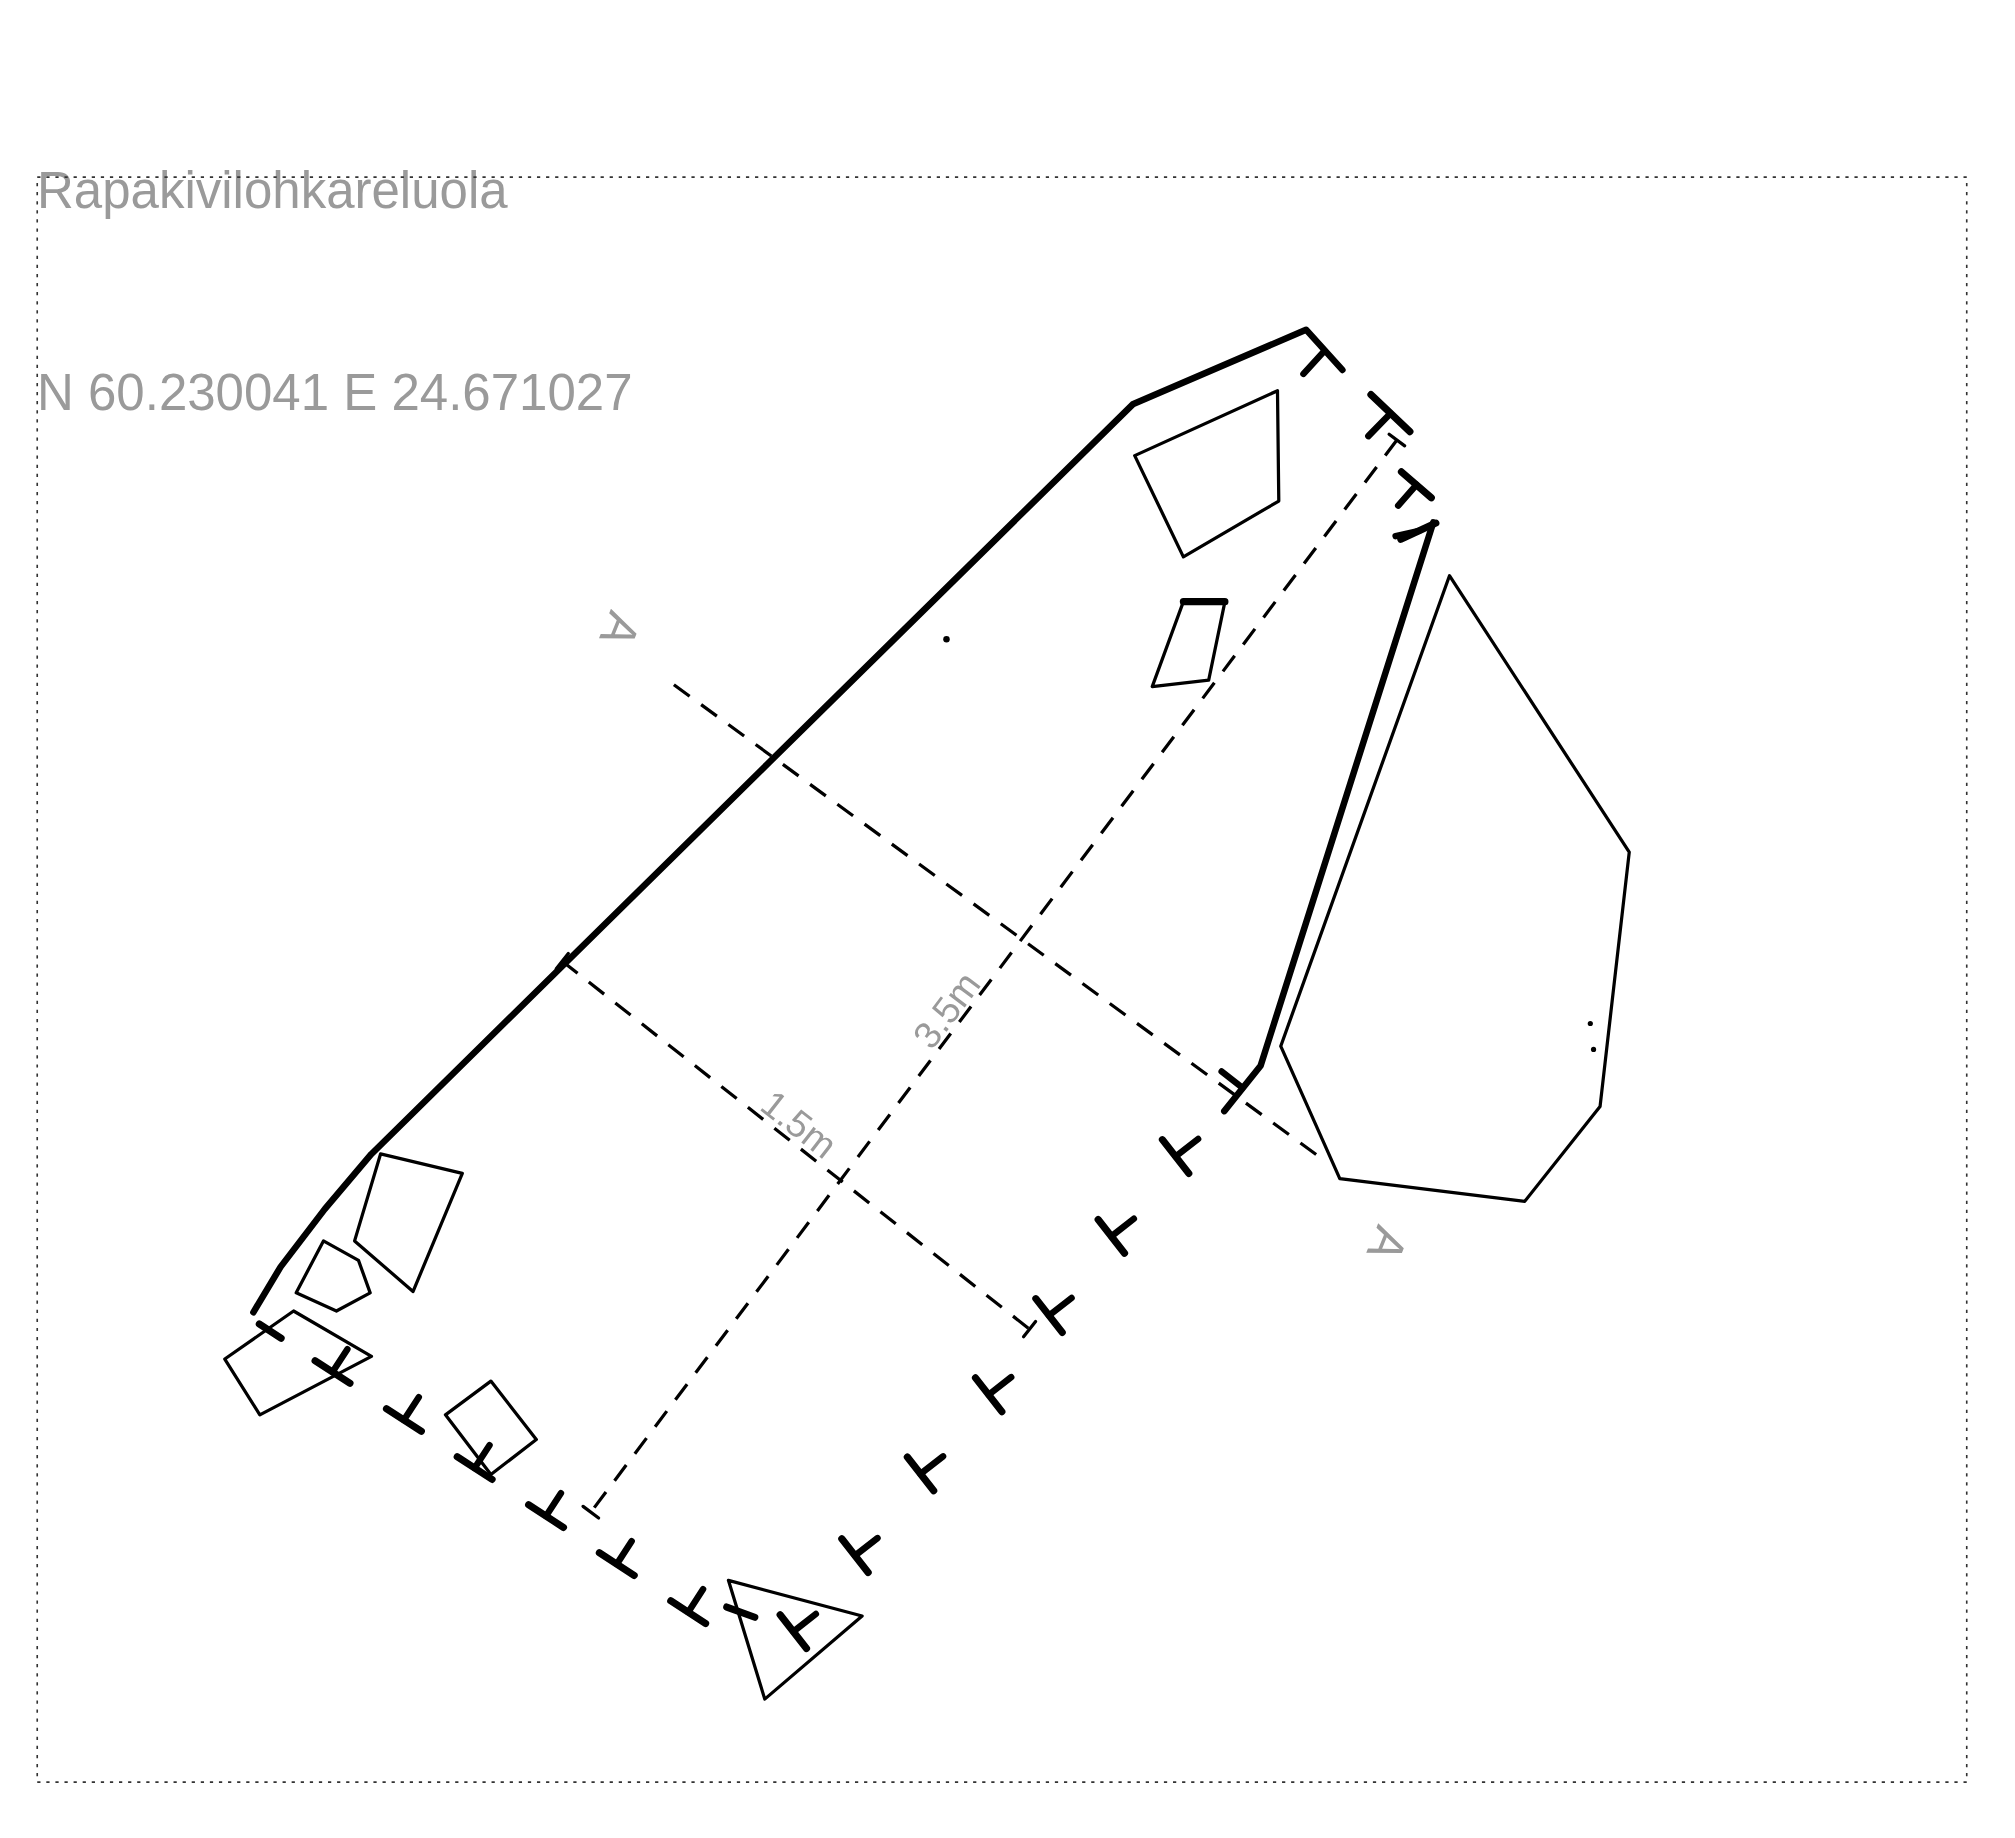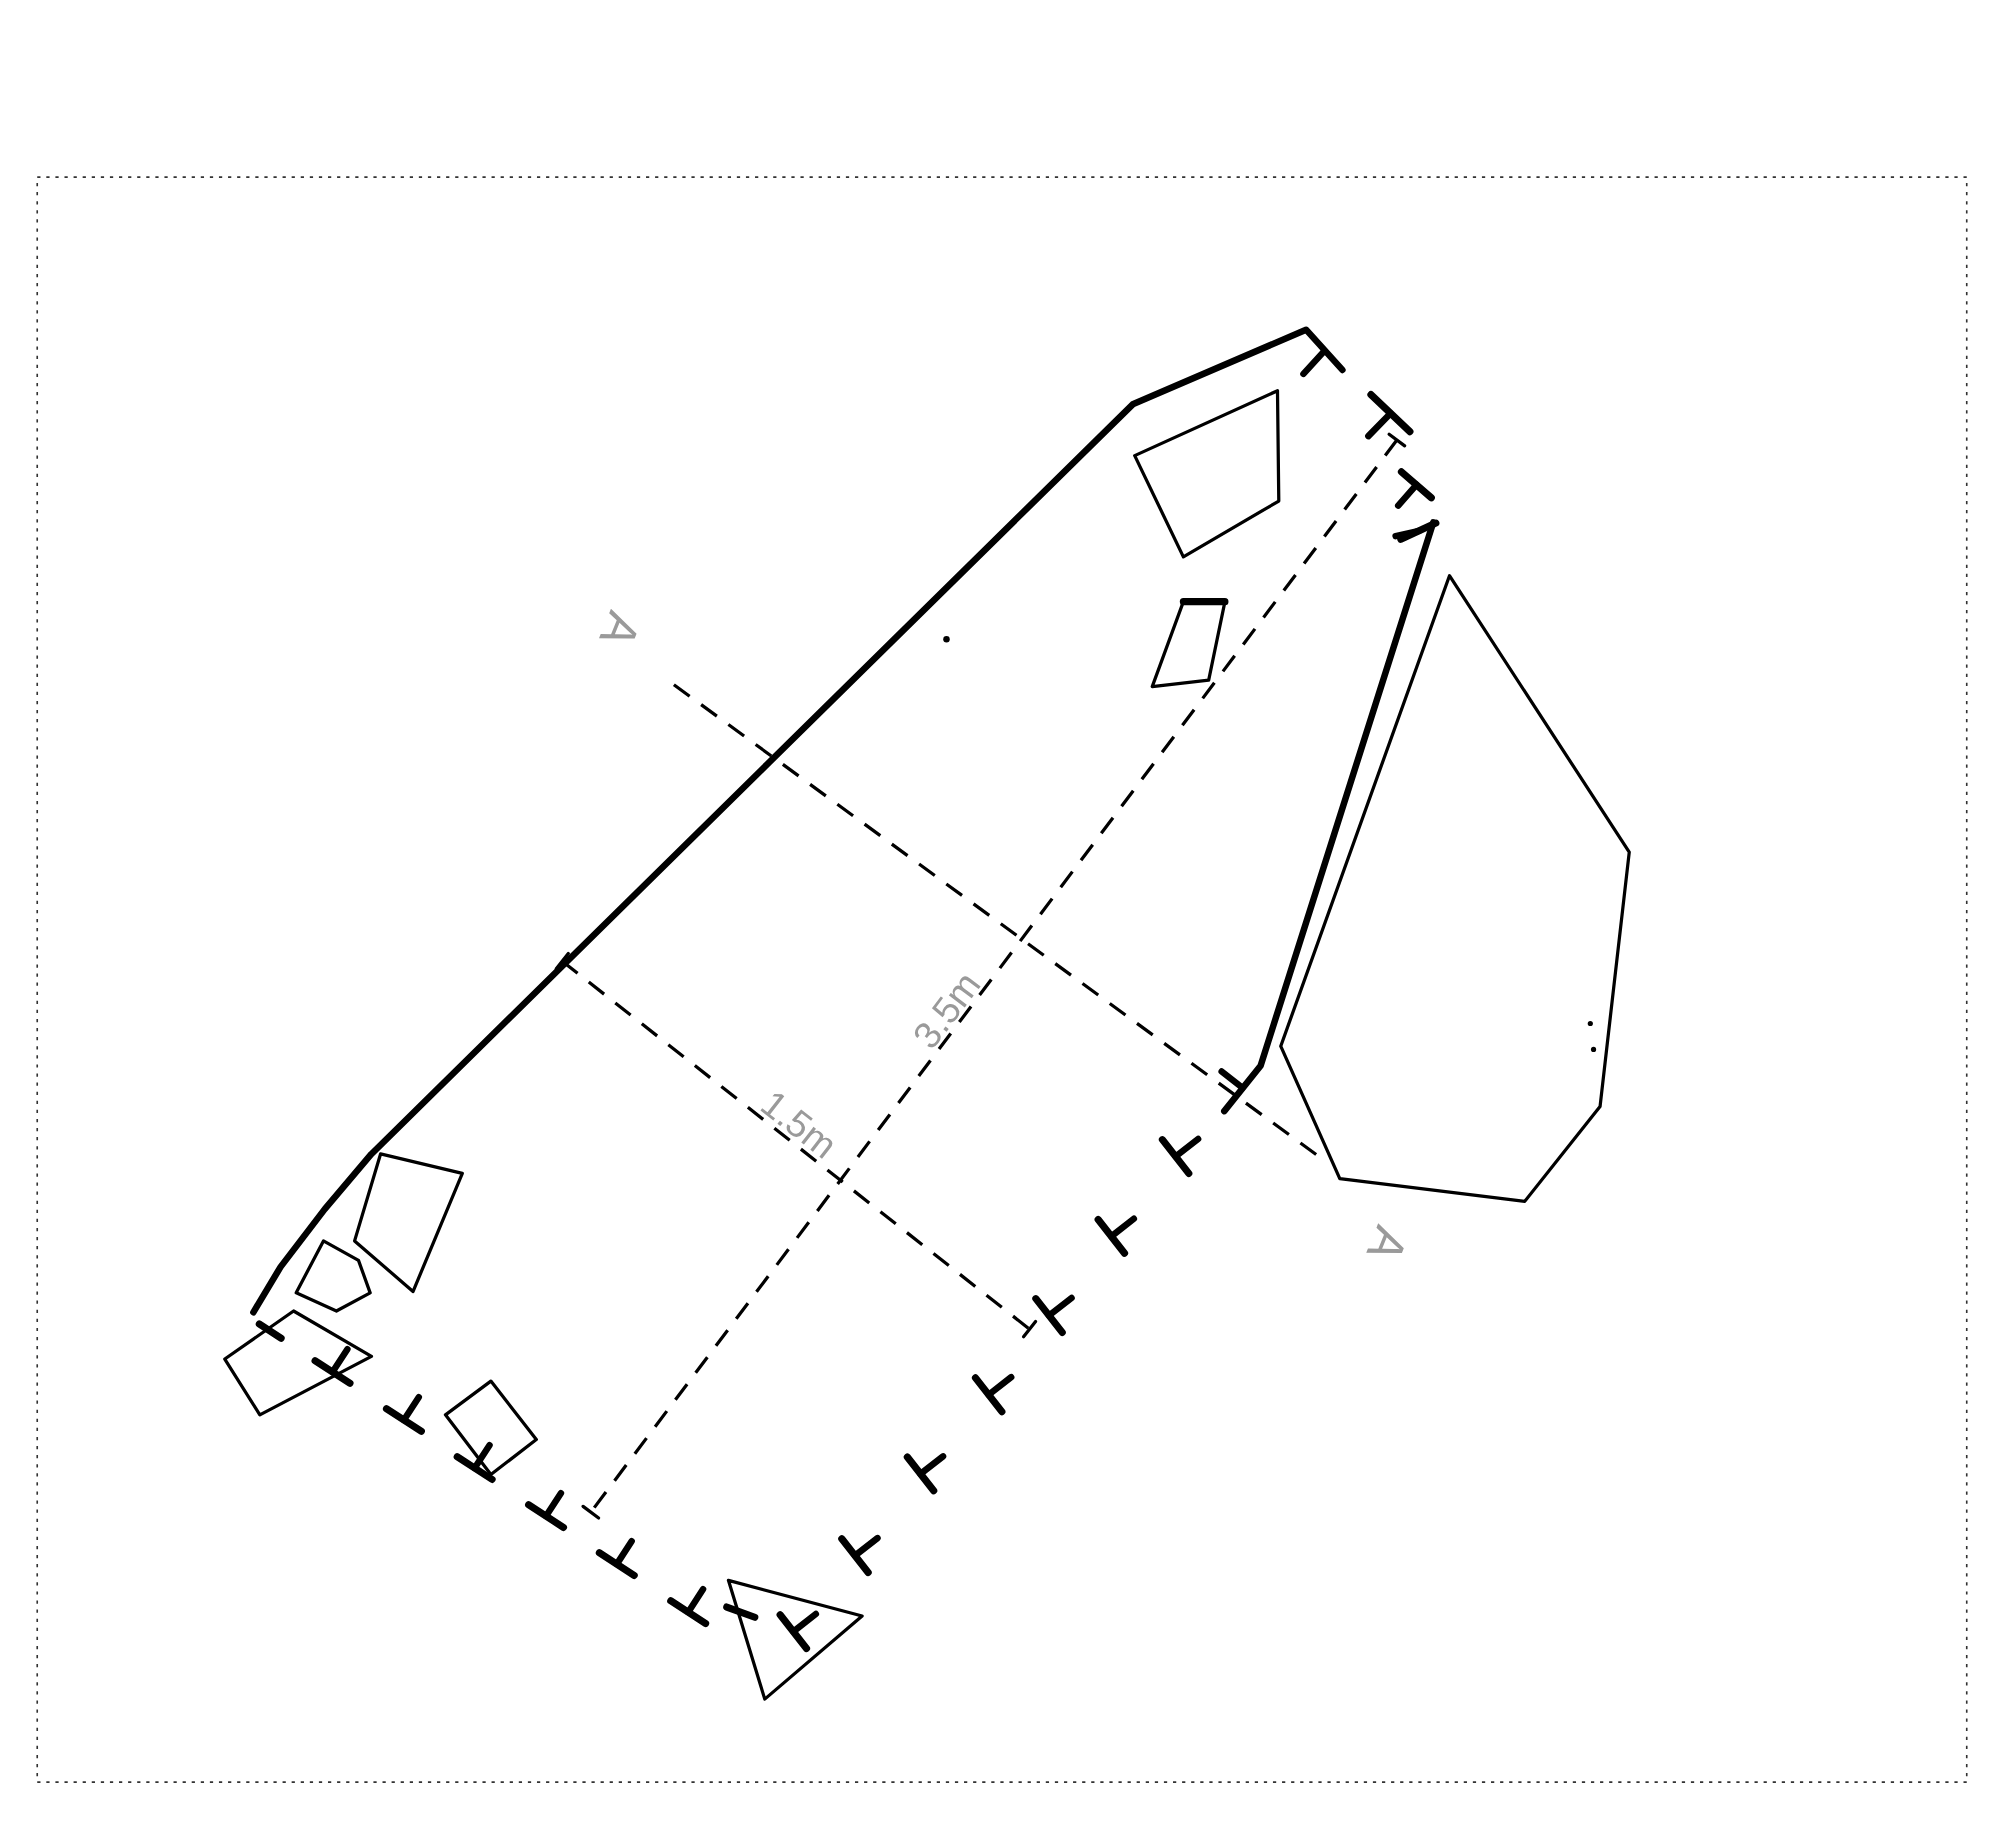--- a/index.html
+++ b/index.html
@@ -9,20 +9,22 @@
           letter-spacing:0px;white-space:pre;}
   #map{position:absolute;left:0;top:0;width:2015px;height:1838px;}
   #map svg{display:block;width:2015px;height:1838px;}
   text{font-family:"Liberation Sans",sans-serif;}
 </style>
 </head>
 <body>
 
 <div id="screen">
   <div class="header" style="color: rgb(154, 154, 154);">
+    <div>Rapakivilohkareluola</div>
+    <div>N 60.230041 E 24.671027</div>
   </div>
   <div id="map">
       <svg viewBox="0 0 3104 2832">
         <rect x="57" y="273" width="2973" height="2473" fill="none" stroke="#333333" stroke-width="2.5" stroke-dasharray="5 9"></rect>
         <line x1="1038" y1="1055" x2="2032" y2="1782" stroke="#000000" stroke-width="5" stroke-linecap="butt" stroke-dasharray="30 22"></line>
         <text x="0" y="0" fill="#9a9a9a" font-size="74" text-anchor="middle" dominant-baseline="middle" transform="translate(950 968) rotate(112)">A</text>
         <text x="0" y="0" fill="#9a9a9a" font-size="74" text-anchor="middle" dominant-baseline="middle" transform="translate(2132 1915) rotate(112)">A</text>
         <line x1="2152" y1="678" x2="910" y2="2330" stroke="#000000" stroke-width="5" stroke-linecap="butt" stroke-dasharray="30 22"></line>
         <line x1="2163.989540977878" y1="687.0139285075813" x2="2140.010459022122" y2="668.9860714924187" stroke="#000000" stroke-width="5" stroke-linecap="round"></line>
         <line x1="921.9895409778779" y1="2339.013928507581" x2="898.0104590221221" y2="2320.986071492419" stroke="#000000" stroke-width="5" stroke-linecap="round"></line>

